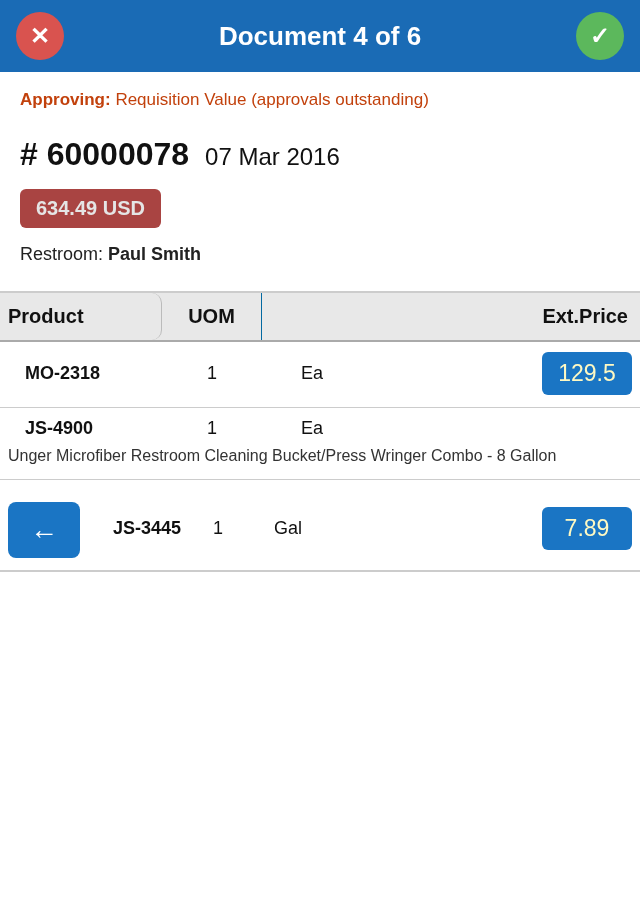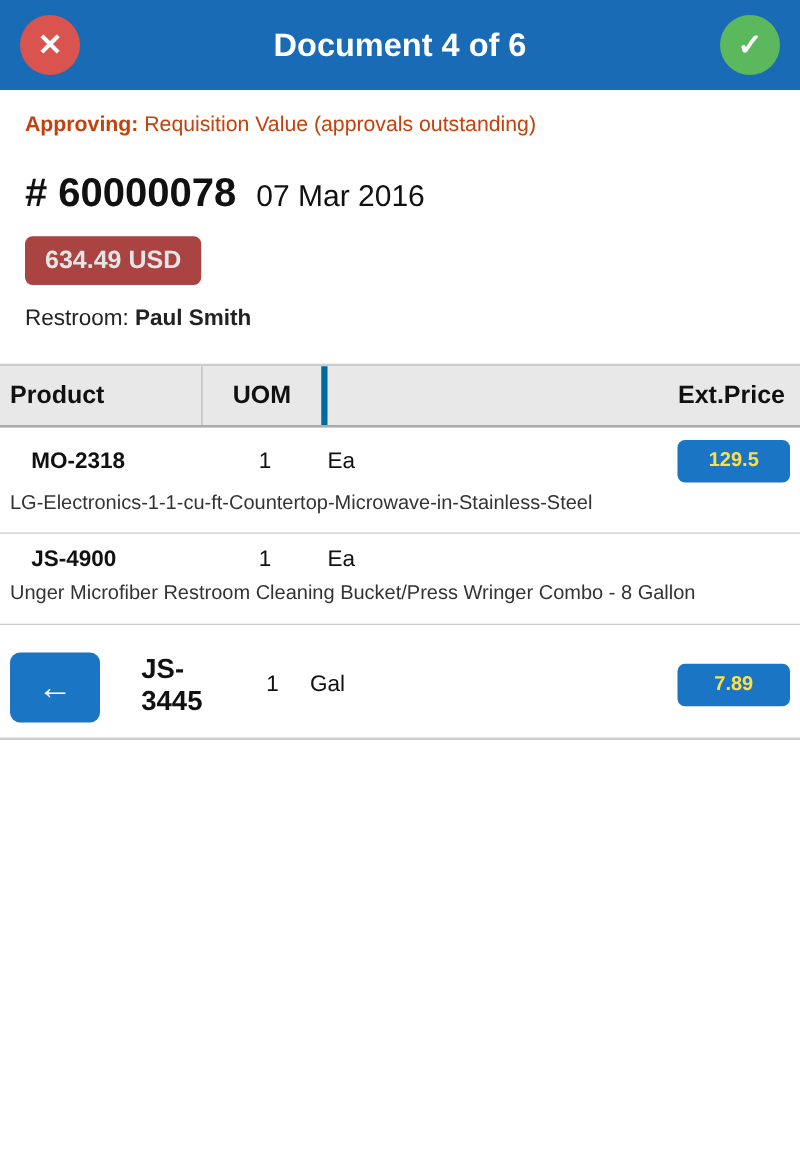--- a/index.html
+++ b/index.html
@@ -111,23 +111,23 @@
       display: flex;
       background: #e8e8e8;
       border-bottom: 2px solid #aaaaaa;
     }
     .th {
       font-size: 20px;
       font-weight: bold;
       padding: 12px 8px;
       color: #111;
     }
-    .th-product { flex: 0 0 162px; border-right: 1px solid #bbb; }
+    .th-product { flex: 0 0 162px; border-right: 1px solid #bbb; border-radius: 10px; }
     .th-qty { flex: 0 0 100px; text-align: center; border-right: 1px solid #bbb; display: flex; align-items: center; justify-content: center; }
-    .th-uom { flex: 0 0 100px; text-align: right; border-right: 5px solid #0369a1; display: flex; align-items: center; justify-content: center; }
+    .th-uom { flex: 0 0 100px; text-align: right; border-right: 1px solid #0369a1; display: flex; align-items: center; justify-content: center; }
     .th-price { flex: 1; text-align: right; display: flex; align-items: center; justify-content: flex-end; padding-right: 12px; }
 
     
     .line-item {
       border-bottom: 1px solid #cccccc;
       padding: 10px 0 12px 0;
     }
     .line-row {
       display: flex;
       align-items: center;
@@ -141,34 +141,34 @@
     }
     .cell-qty {
       flex: 0 0 100px;
       font-size: 18px;
       text-align: center;
       color: #111;
     }
     .cell-uom {
       flex: 0 0 100px;
       font-size: 18px;
-      text-align: left;
+      text-align: center;
       color: #111;
     }
     .cell-price {
       flex: 1;
       display: flex;
       justify-content: flex-end;
       padding-right: 8px;
     }
     .price-badge {
       background: #1a75c4;
-      color: #fde047;
-      font-size: 16px;
-      font-weight: bold;
+      color: #fef9c3;
+      font-size: 23px;
+      font-weight: normal;
       padding: 8px 14px;
       border-radius: 6px;
       min-width: 90px;
       text-align: center;
     }
     .line-desc {
       font-size: 16px;
       color: #333;
       padding: 6px 8px 0 8px;
       line-height: 1.4;
@@ -243,40 +243,39 @@
 
   <div class="line-item">
     <div class="line-row">
       <div class="cell-product">MO-2318</div>
       <div class="cell-qty">1</div>
       <div class="cell-uom">Ea</div>
       <div class="cell-price">
         <div class="price-badge">129.5</div>
       </div>
     </div>
-    <div class="line-desc">LG-Electronics-1-1-cu-ft-Countertop-Microwave-in-Stainless-Steel</div>
   </div>
 
   <div class="line-item">
     <div class="line-row">
       <div class="cell-product">JS-4900</div>
       <div class="cell-qty">1</div>
       <div class="cell-uom">Ea</div>
     </div>
     <div class="line-desc">Unger  Microfiber  Restroom  Cleaning Bucket/Press Wringer Combo - 8 Gallon</div>
   </div>
 
   <div class="line-item last-row-area">
     <div style="display:flex; align-items: center;">
       <button class="back-btn">
         <span>←</span>
       </button>
       <div style="flex:1;">
         <div class="line-row">
-          <div class="cell-product" style="flex: 0 0 100px; font-size:22px; font-weight:bold;">JS-3445</div>
+          <div class="cell-product" style="flex: 0 0 100px; font-size:18px; font-weight:bold;">JS-3445</div>
           <div class="cell-qty" style="flex:0 0 60px;">1</div>
           <div class="cell-uom" style="flex:0 0 80px;">Gal</div>
           <div class="cell-price">
             <div class="price-badge">7.89</div>
           </div>
         </div>
       </div>
     </div>
   </div>
 

